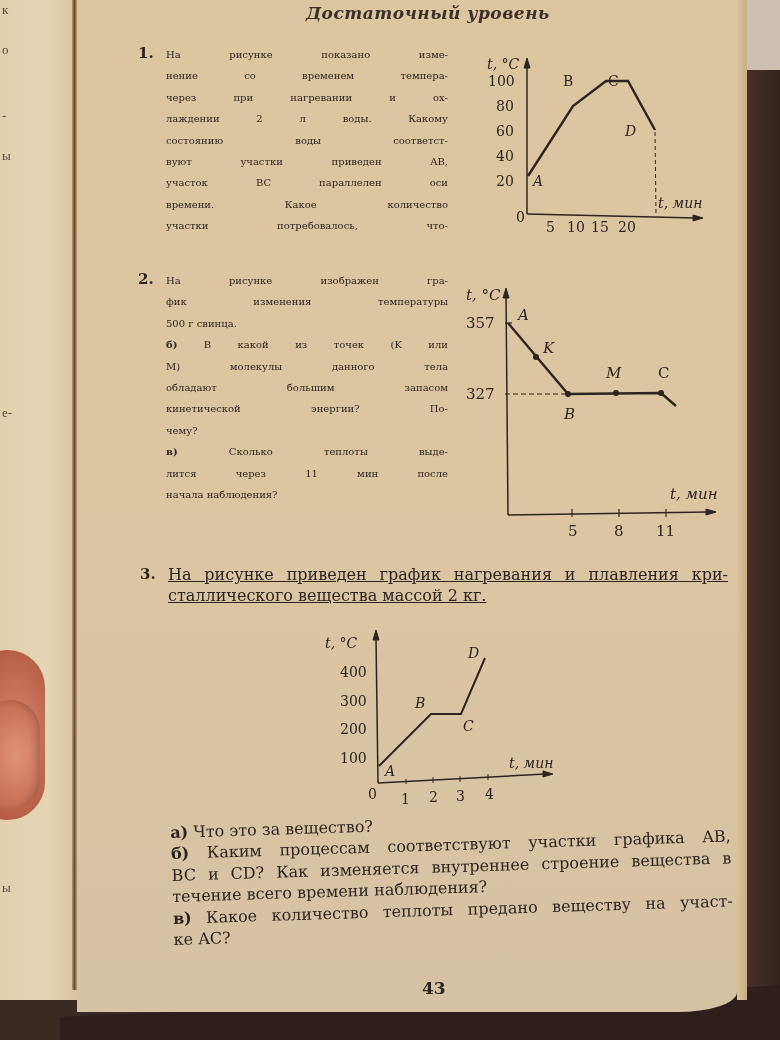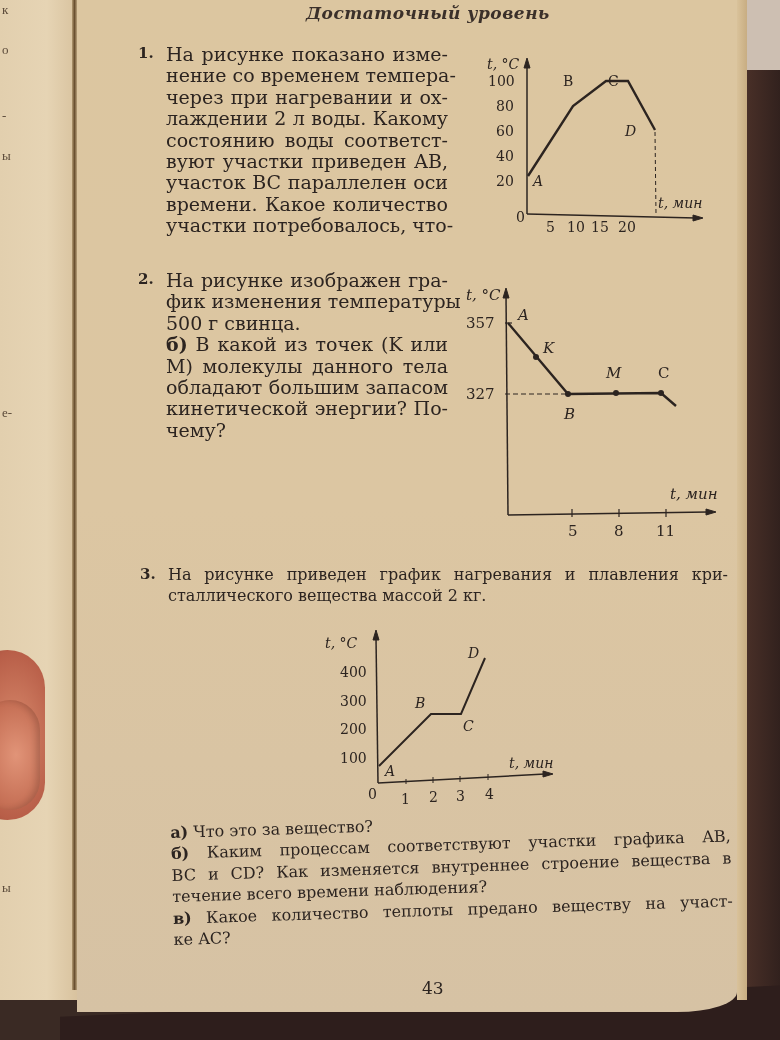--- a/index.html
+++ b/index.html
@@ -11,25 +11,25 @@
   .finger{position:absolute;left:-30px;top:650px;width:75px;height:170px;border-radius:40px;background:radial-gradient(ellipse at 60% 50%,#d88a6c,#b85e48 70%,#8a4030);}
   .finger2{position:absolute;left:-20px;top:700px;width:60px;height:110px;border-radius:30px;background:radial-gradient(ellipse at 60% 50%,#e19478,#c0684e 80%);box-shadow:inset -4px 0 6px rgba(0,0,0,.15);}
   .page{position:absolute;left:77px;top:0;width:660px;height:1012px;background:linear-gradient(180deg,#dcc6a0 0%,#dcc6a2 50%,#d6c2a4 100%);border-bottom-right-radius:60px 20px;}
   .page-edge{position:absolute;left:737px;top:0;width:10px;height:1000px;background:linear-gradient(90deg,#d9c29a,#c8ad82);}
   .dark-right{position:absolute;left:745px;top:70px;width:40px;height:970px;background:linear-gradient(90deg,#4a3028,#2e1f1c);}
   .light-right{position:absolute;left:745px;top:0;width:40px;height:80px;background:#cdbfb2;}
   .bottom-dark{position:absolute;left:60px;top:985px;width:730px;height:60px;background:#2e1e1c;transform:skewY(-2.5deg);transform-origin:right bottom;}
   .content{position:absolute;left:8px;top:0;width:780px;height:812px;color:#2c2420;}
   .header{position:absolute;left:298px;top:3px;font-size:17px;font-weight:bold;font-style:italic;color:#3b302a;letter-spacing:0.5px;}
   .tnum{position:absolute;font-weight:bold;font-size:15px;}
-  .para{position:absolute;font-size:19px;line-height:21.4px;text-align:justify;}
+  .para{position:absolute;font-size:10px;line-height:21.4px;text-align:justify;}
   .line{display:block;text-align:justify;text-align-last:justify;white-space:nowrap;}
   .line.last{text-align-last:left;}
   svg text{font-family:"DejaVu Serif","Liberation Serif",serif;fill:#2c2420;}
-  .pagenum{position:absolute;left:414px;top:978px;font-size:17px;font-weight:normal;color:#2c2420;}
+  .pagenum{position:absolute;left:414px;top:978px;font-size:17px;font-weight:bold;color:#2c2420;}
 </style>
 </head>
 <body>
 
 <div class="scene">
   <div class="left-page">
     <span class="left-frag" style="top:2px">к</span>
     <span class="left-frag" style="top:42px">о</span>
     <span class="left-frag" style="top:108px">-</span>
     <span class="left-frag" style="top:148px">ы</span>
@@ -96,20 +96,25 @@
     <span class="line">На рисунке изображен гра-</span>
     <span class="line">фик изменения температуры</span>
     <span class="line last">500 г свинца.</span>
     <div>
       <span class="line"><b>б)</b> <span>В какой из точек (K или</span></span>
       <span class="line">M) молекулы данного тела</span>
       <span class="line">обладают большим запасом</span>
       <span class="line">кинетической энергии? По-</span>
       <span class="line last">чему?</span>
     </div>
+    <div>
+      <span class="line"><b>в)</b> <span>Сколько теплоты выде-</span></span>
+      <span class="line">лится через 11 мин после</span>
+      <span class="line last">начала наблюдения?</span>
+    </div>
   </div>
 
   <svg style="position:absolute;left:450px;top:280px;" width="290" height="270">
     <g stroke="#2c2420" fill="none">
       <line x1="50" y1="235" x2="48" y2="15" stroke-width="1.5"></line>
       <polygon points="48,8 45,18 51,18" fill="#2c2420"></polygon>
       <line x1="50" y1="235" x2="250" y2="232" stroke-width="1.5"></line>
       <polygon points="258,232 248,229 248,235" fill="#2c2420"></polygon>
       <line x1="47" y1="43" x2="54" y2="43" stroke-width="1.2"></line>
       <line x1="47" y1="114" x2="110" y2="114" stroke-width="1" stroke-dasharray="5,3"></line>
@@ -134,21 +139,21 @@
       <text x="200" y="98">C</text>
       <text x="106" y="139" font-style="italic">B</text>
       <text x="110" y="256">5</text>
       <text x="156" y="256">8</text>
       <text x="198" y="256">11</text>
       <text x="212" y="219" font-style="italic">t, мин</text>
     </g>
   </svg>
 
   <div class="tnum" style="left:132px;top:565px;">3.</div>
-  <div class="para" style="left:160px;top:564px;width:560px;font-size:16px;">
+  <div class="para" style="left:160px;top:564px;width:560px;font-size:16px;text-decoration:underline;">
     <span class="line">На рисунке приведен график нагревания и плавления кри-</span>
     <span class="line last">сталлического вещества массой 2 кг.</span>
   </div>
 
   <svg style="position:absolute;left:305px;top:618px;" width="260" height="190">
     <g stroke="#2c2420" fill="none">
       <line x1="65" y1="165" x2="63" y2="20" stroke-width="1.5"></line>
       <polygon points="63,12 60,22 66,22" fill="#2c2420"></polygon>
       <line x1="65" y1="165" x2="232" y2="156" stroke-width="1.5"></line>
       <polygon points="240,156 230,153 230,159" fill="#2c2420"></polygon>

